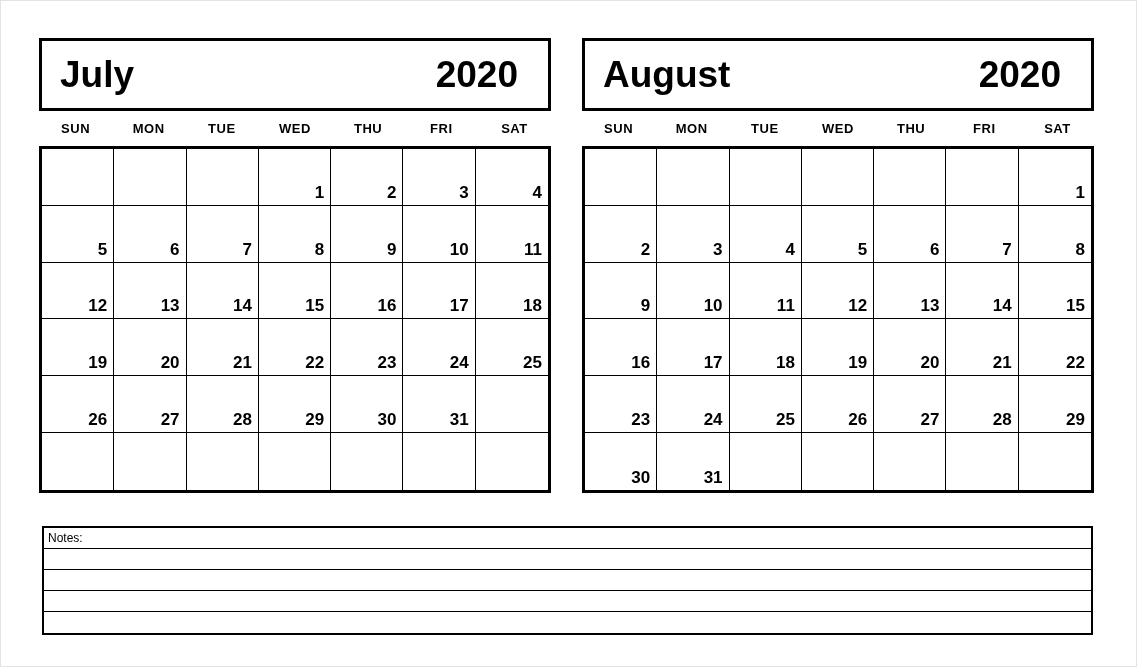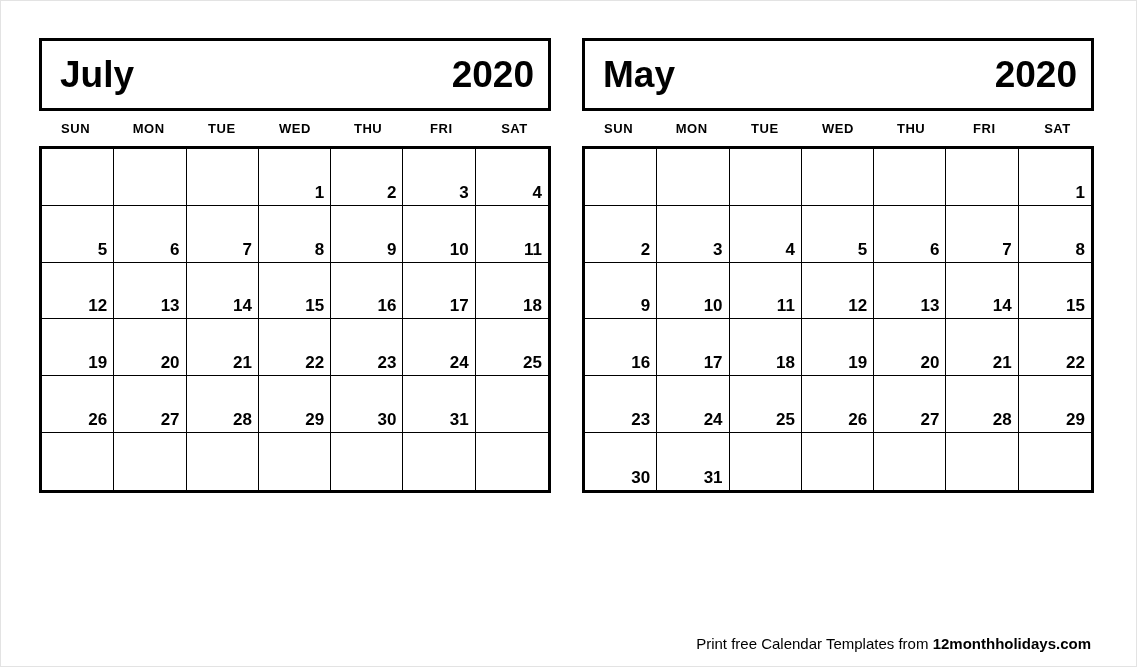--- a/index.html
+++ b/index.html
@@ -34,21 +34,21 @@
     width: 512px;
   }
 
   .month-title {
     box-sizing: border-box;
     height: 73px;
     border: 3px solid #000000;
     display: flex;
     align-items: center;
     justify-content: space-between;
-    padding: 0 14px 0 18px;
+    padding: 0 30px 0 18px;
   }
   .month-name,
   .month-year {
     font-size: 37px;
     font-weight: bold;
     line-height: 1;
     letter-spacing: 0px;
     white-space: nowrap;
   }
 
@@ -285,21 +285,21 @@
             <span class="day-num"></span>
           </div>
         <div class="day-cell last-row">
             <span class="day-num"></span>
           </div>
       </div>
     </div>
 
     <div class="month">
       <div class="month-title">
-        <span class="month-name">May</span>
+        <span class="month-name">August</span>
         <span class="month-year">2020</span>
       </div>
 
       <div class="weekdays">
         <div class="weekday">SUN</div>
         <div class="weekday">MON</div>
         <div class="weekday">TUE</div>
         <div class="weekday">WED</div>
         <div class="weekday">THU</div>
         <div class="weekday">FRI</div>
@@ -436,19 +436,24 @@
             <span class="day-num"></span>
           </div>
         <div class="day-cell last-row">
             <span class="day-num"></span>
           </div>
       </div>
     </div>
 
   </div>
 
-
-  <div class="footer">
-    <span>Print free Calendar Templates from</span>
-    <span class="footer-site">12monthholidays.com</span>
+  <div class="notes-box">
+    <div class="notes-line">
+      <span class="notes-label">Notes:</span>
+    </div>
+    <div class="notes-line"></div>
+    <div class="notes-line"></div>
+    <div class="notes-line"></div>
+    <div class="notes-line last"></div>
   </div>
 
+
 </div>
 
 </body></html>

